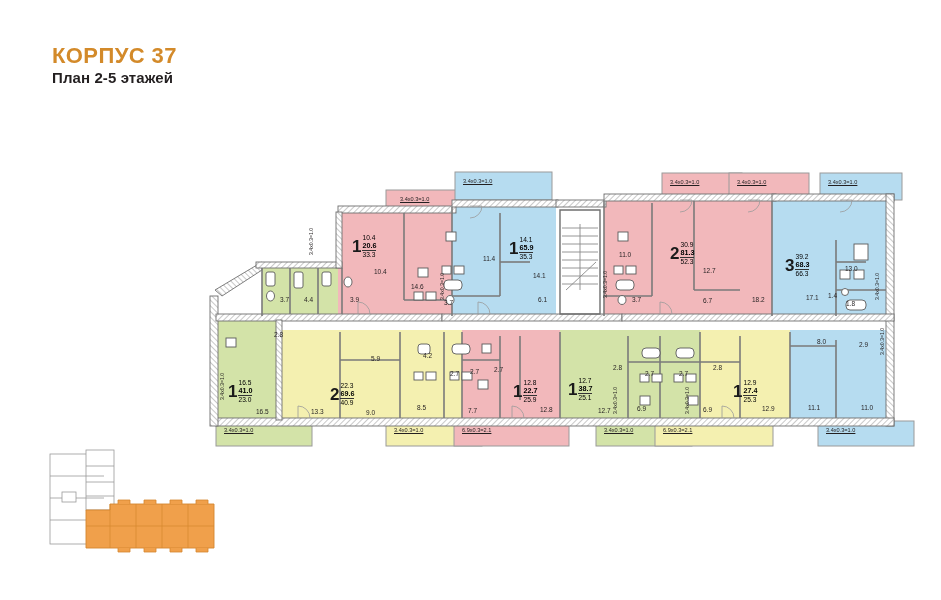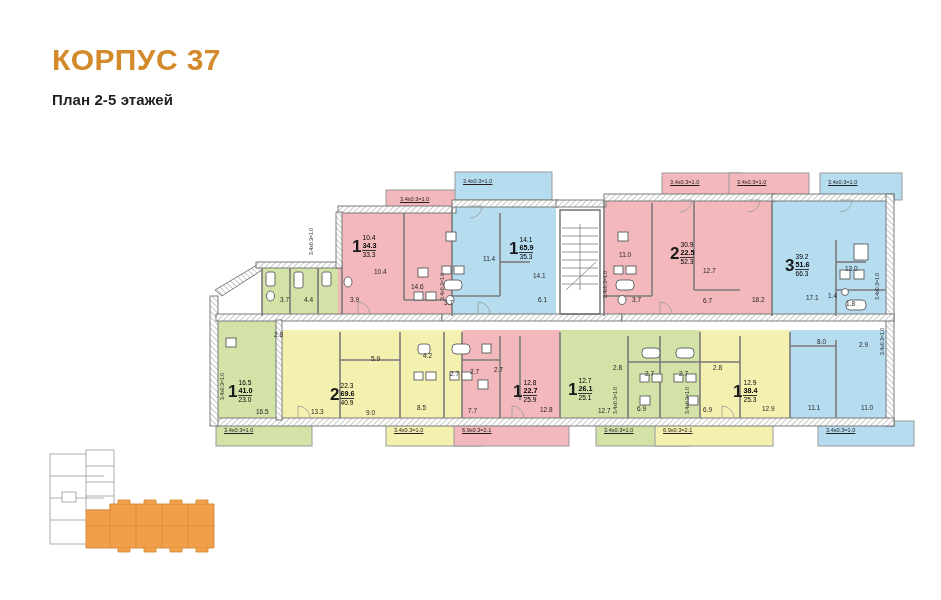--- a/index.html
+++ b/index.html
@@ -6,30 +6,30 @@
   body{
     width:941px;height:600px;background:#ffffff;
     font-family:"Liberation Sans", sans-serif;
     overflow:hidden;position:relative;
   }
   #root{position:absolute;inset:0;}
 
   
   .title-block{position:absolute;left:52px;top:44px;}
   .t-korpus{
-    font-size:30px;font-weight:bold;color:#d38a2a;letter-spacing:.4px;
+    font-size:22px;font-weight:bold;color:#d38a2a;letter-spacing:.4px;
     line-height:1.08;white-space:nowrap;
   }
   .t-section{
     font-size:19px;font-weight:bold;color:#d38a2a;letter-spacing:.2px;
     line-height:1.25;white-space:nowrap;
   }
   .t-plan{
     font-size:15px;font-weight:bold;color:#231f20;letter-spacing:.1px;
-    line-height:1.3;margin-top:14px;white-space:nowrap;
+    line-height:1.3;margin-top:0;white-space:nowrap;
   }
 
   
   #plan{position:absolute;left:0;top:0;width:941px;height:600px;}
 
   
   .keyplan{position:absolute;left:48px;top:448px;width:170px;height:112px;}
 
   
   .lbl{position:absolute;font-family:"Liberation Sans", sans-serif;color:#231f20;
@@ -245,29 +245,29 @@
       <path d="M512 418 L512 406 A12 12 0 0 1 524 418"></path>
       <path d="M722 418 L722 406 A12 12 0 0 1 734 418"></path>
       <path d="M470 206 L482 206 A12 12 0 0 1 470 218"></path>
       <path d="M680 200 L692 200 A12 12 0 0 1 680 212"></path>
       <path d="M748 200 L760 200 A12 12 0 0 1 748 212"></path>
       <path d="M840 200 L852 200 A12 12 0 0 1 840 212"></path>
     </g>
   </svg>
 
   <div id="apt-layer">
-      <div class="aptbox" style="left: 352px; top: 234px;"><span class="aptnum">1</span><span class="aptareas"><span class="a-top">10.4</span><span class="a-mid">34.3</span><span class="a-bot">33.3</span></span></div>
+      <div class="aptbox" style="left: 352px; top: 234px;"><span class="aptnum">1</span><span class="aptareas"><span class="a-top">10.4</span><span class="a-mid">20.6</span><span class="a-bot">33.3</span></span></div>
       <div class="aptbox" style="left: 509px; top: 236px;"><span class="aptnum">1</span><span class="aptareas"><span class="a-top">14.1</span><span class="a-mid">65.9</span><span class="a-bot">35.3</span></span></div>
-      <div class="aptbox" style="left: 670px; top: 241px;"><span class="aptnum">2</span><span class="aptareas"><span class="a-top">30.9</span><span class="a-mid">22.5</span><span class="a-bot">52.3</span></span></div>
-      <div class="aptbox" style="left: 785px; top: 253px;"><span class="aptnum">3</span><span class="aptareas"><span class="a-top">39.2</span><span class="a-mid">51.6</span><span class="a-bot">66.3</span></span></div>
+      <div class="aptbox" style="left: 670px; top: 241px;"><span class="aptnum">2</span><span class="aptareas"><span class="a-top">30.9</span><span class="a-mid">81.3</span><span class="a-bot">52.3</span></span></div>
+      <div class="aptbox" style="left: 785px; top: 253px;"><span class="aptnum">3</span><span class="aptareas"><span class="a-top">39.2</span><span class="a-mid">68.3</span><span class="a-bot">66.3</span></span></div>
       <div class="aptbox" style="left: 228px; top: 379px;"><span class="aptnum">1</span><span class="aptareas"><span class="a-top">16.5</span><span class="a-mid">41.0</span><span class="a-bot">23.0</span></span></div>
       <div class="aptbox" style="left: 330px; top: 382px;"><span class="aptnum">2</span><span class="aptareas"><span class="a-top">22.3</span><span class="a-mid">69.6</span><span class="a-bot">40.9</span></span></div>
       <div class="aptbox" style="left: 513px; top: 379px;"><span class="aptnum">1</span><span class="aptareas"><span class="a-top">12.8</span><span class="a-mid">22.7</span><span class="a-bot">25.9</span></span></div>
-      <div class="aptbox" style="left: 568px; top: 377px;"><span class="aptnum">1</span><span class="aptareas"><span class="a-top">12.7</span><span class="a-mid">26.1</span><span class="a-bot">25.1</span></span></div>
-      <div class="aptbox" style="left: 733px; top: 379px;"><span class="aptnum">1</span><span class="aptareas"><span class="a-top">12.9</span><span class="a-mid">38.4</span><span class="a-bot">25.3</span></span></div>
+      <div class="aptbox" style="left: 568px; top: 377px;"><span class="aptnum">1</span><span class="aptareas"><span class="a-top">12.7</span><span class="a-mid">38.7</span><span class="a-bot">25.1</span></span></div>
+      <div class="aptbox" style="left: 733px; top: 379px;"><span class="aptnum">1</span><span class="aptareas"><span class="a-top">12.9</span><span class="a-mid">27.4</span><span class="a-bot">25.3</span></span></div>
     </div>
   <div id="room-layer">
       <div class="lbl rm" style="left: 280px; top: 296px;">3.7</div>
       <div class="lbl rm" style="left: 304px; top: 296px;">4.4</div>
       <div class="lbl rm" style="left: 350px; top: 296px;">3.9</div>
       <div class="lbl rm" style="left: 374px; top: 268px;">10.4</div>
       <div class="lbl rm" style="left: 411px; top: 283px;">14.6</div>
       <div class="lbl rm" style="left: 444px; top: 299px;">3.7</div>
       <div class="lbl rm" style="left: 483px; top: 255px;">11.4</div>
       <div class="lbl rm" style="left: 533px; top: 272px;">14.1</div>

